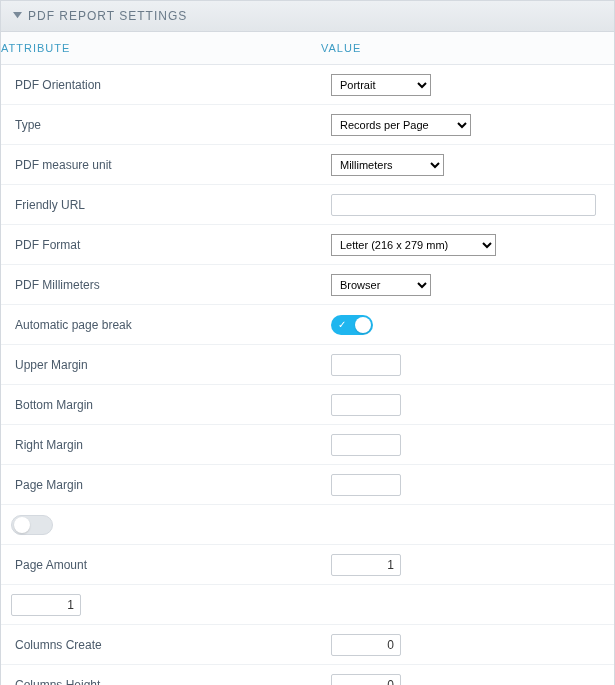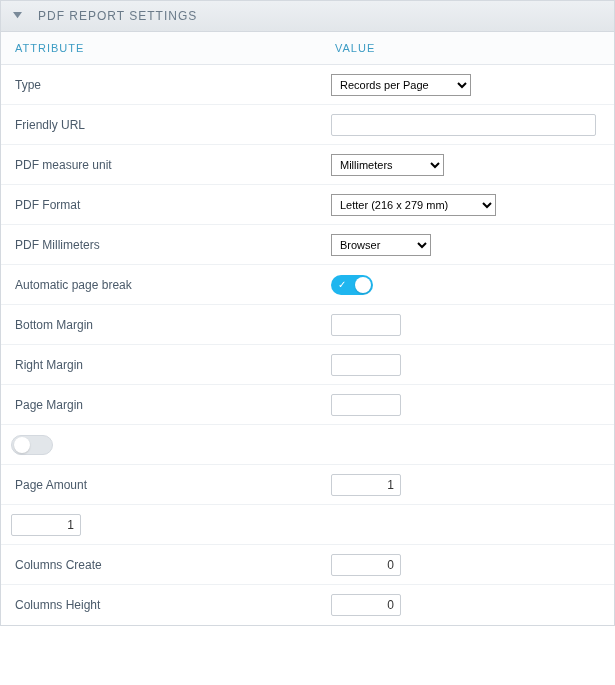--- a/index.html
+++ b/index.html
@@ -11,36 +11,36 @@
   }
   .panel {
     border: 1px solid #d4d9df;
   }
   .panel-header {
     background: linear-gradient(#edf0f3, #e2e6ea);
     border-bottom: 1px solid #d4d9df;
     padding: 8px 12px;
     display: flex;
     align-items: center;
-    gap: 16px;
+    gap: 6px;
   }
   .panel-header .title {
     color: #6a7a89;
     font-size: 12px;
     letter-spacing: 1px;
     font-weight: 400;
   }
   .panel-header svg { display: block; }
   .columns-header {
     display: flex;
     border-bottom: 1px solid #e3e7ec;
     background: #fbfcfd;
   }
   .columns-header .col {
-    padding: 10px 14px;
+    padding: 10px 0;
     color: #3d9cc4;
     font-size: 11px;
     letter-spacing: 1px;
     font-weight: 400;
   }
   .col-attr { width: 320px; }
   .col-val { flex: 1; }
   .row {
     display: flex;
     align-items: center;
@@ -119,43 +119,51 @@
         </svg>
     </span>
     <span class="title">PDF REPORT SETTINGS</span>
   </div>
 
   <div class="columns-header">
     <div class="col col-attr">ATTRIBUTE</div>
     <div class="col col-val">VALUE</div>
   </div>
 
+  <div class="row">
+    <div class="label">PDF Orientation</div>
+    <div class="control">
+      <select class="dd" style="width:100px">
+        <option>Portrait</option>
+      </select>
+    </div>
+  </div>
 
   <div class="row">
     <div class="label">Type</div>
     <div class="control">
       <select class="dd" style="width:140px">
         <option>Records per Page</option>
       </select>
     </div>
   </div>
 
   <div class="row">
-    <div class="label">Friendly URL</div>
-    <div class="control">
-      <input type="text" class="txt wide" value="" style="">
-    </div>
-  </div>
-
-  <div class="row">
     <div class="label">PDF measure unit</div>
     <div class="control">
       <select class="dd" style="width:113px">
         <option>Millimeters</option>
       </select>
+    </div>
+  </div>
+
+  <div class="row">
+    <div class="label">Friendly URL</div>
+    <div class="control">
+      <input type="text" class="txt wide" value="" style="">
     </div>
   </div>
 
   <div class="row">
     <div class="label">PDF Format</div>
     <div class="control">
       <select class="dd" style="width:165px">
         <option>Letter (216 x 279 mm)</option>
       </select>
     </div>
@@ -173,20 +181,26 @@
   <div class="row">
     <div class="label">Automatic page break</div>
     <div class="control">
       <div class="toggle on">
         <span class="check">✓</span>
         <div class="knob"></div>
       </div>
     </div>
   </div>
 
+  <div class="row">
+    <div class="label">Upper Margin</div>
+    <div class="control">
+      <input type="text" class="txt" value="" style="">
+    </div>
+  </div>
 
   <div class="row">
     <div class="label">Bottom Margin</div>
     <div class="control">
       <input type="text" class="txt" value="" style="">
     </div>
   </div>
 
   <div class="row">
     <div class="label">Right Margin</div>

